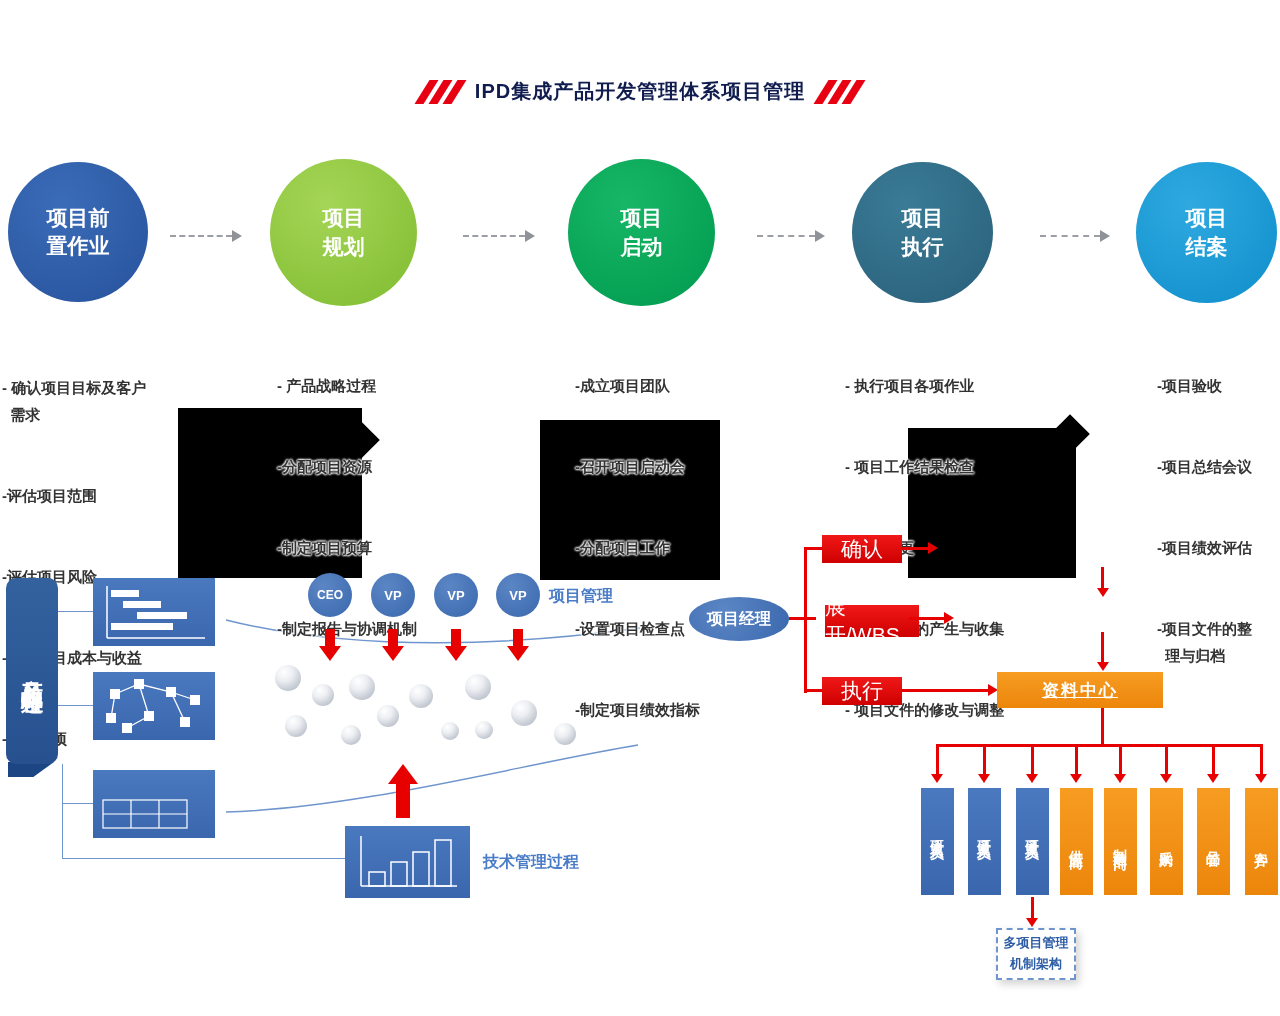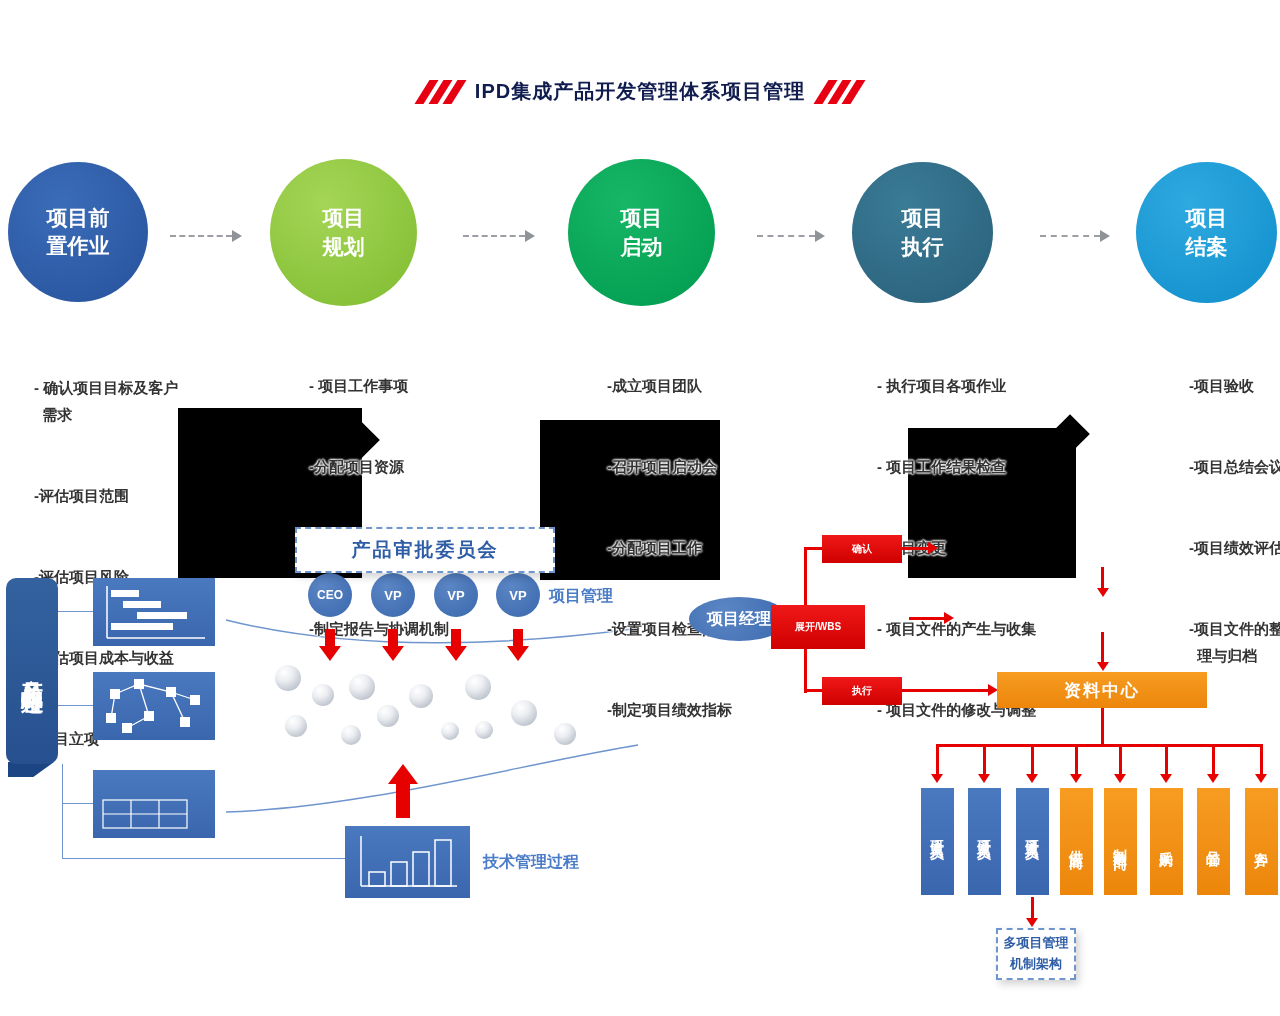--- a/index.html
+++ b/index.html
@@ -17,36 +17,36 @@
   .c1{background:radial-gradient(circle at 38% 30%,#3b6cb8,#27529c);}
   .c2{background:radial-gradient(circle at 38% 30%,#a5d556,#7fbc30);}
   .c3{background:radial-gradient(circle at 38% 30%,#17b666,#009a4e);}
   .c4{background:radial-gradient(circle at 38% 30%,#3a7b96,#295f79);}
   .c5{background:radial-gradient(circle at 38% 30%,#2fa9e0,#0f8ecb);}
   .flow{display:flex;align-items:center;z-index:1;}
   .dash-line{border-top:2px dashed #9b9fa4;}
   .gray-head{width:0;height:0;border-top:6px solid transparent;border-bottom:6px solid transparent;border-left:10px solid #8f9398;}
 
   .bullets{font-size:15px;font-weight:600;color:#333;line-height:27px;white-space:pre;z-index:2;
-           text-shadow:0 1px 2px rgba(255,255,255,.95),0 -1px 2px rgba(255,255,255,.95),1px 0 2px rgba(255,255,255,.95),-1px 0 2px rgba(255,255,255,.95);margin-left:32px;}
+           text-shadow:0 1px 2px rgba(255,255,255,.95),0 -1px 2px rgba(255,255,255,.95),1px 0 2px rgba(255,255,255,.95),-1px 0 2px rgba(255,255,255,.95);}
 
   .blackbox{background:#000;z-index:1;}
   .blackdiamond{background:#000;transform:rotate(45deg);z-index:1;}
 
   .dashbox{background:#fff;border:2px dashed #6e95cd;color:#2e5da6;font-weight:bold;display:flex;align-items:center;justify-content:center;text-align:center;z-index:4;box-shadow:3px 4px 8px rgba(0,0,0,.18);}
   .rolec{border-radius:50%;background:radial-gradient(circle at 35% 30%,#5b86c5,#3a68ad);color:#fff;font-weight:bold;display:flex;align-items:center;justify-content:center;z-index:3;}
   .bluebox{background:linear-gradient(180deg,#4a79c0,#3a66ad);z-index:2;}
   .label-blue{color:#4a7cc7;font-weight:bold;z-index:3;}
   .ribbon{background:linear-gradient(180deg,#33629f,#27508f);border-radius:10px;color:#fff;font-weight:bold;font-size:22px;display:flex;align-items:center;justify-content:center;z-index:3;}
   .vtext{writing-mode:vertical-lr;text-orientation:upright;letter-spacing:3px;}
   .thinblue{background:#6e95cd;z-index:0;}
   .bubble{border-radius:50%;background:radial-gradient(circle at 35% 28%,#ffffff 0%,#eceef2 35%,#c6cbd4 70%,#adb3bf 100%);z-index:1;}
 
   .redfill{background:#e60000;z-index:3;}
-  .redbox{background:linear-gradient(180deg,#f01818,#cf0000);color:#fff;font-weight:bold;font-size:10px;display:flex;align-items:center;justify-content:center;z-index:3;}
+  .redbox{background:linear-gradient(180deg,#f01818,#cf0000);color:#fff;font-weight:normal;font-size:21px;display:flex;align-items:center;justify-content:center;z-index:3;}
   .rhead-r{width:0;height:0;border-top:6px solid transparent;border-bottom:6px solid transparent;border-left:10px solid #e60000;z-index:3;}
   .rhead-d{width:0;height:0;border-left:6px solid transparent;border-right:6px solid transparent;border-top:9px solid #e60000;z-index:3;}
   .rhead-u{width:0;height:0;border-left:15px solid transparent;border-right:15px solid transparent;border-bottom:20px solid #e60000;z-index:2;}
   .blockarrow{width:22px;height:32px;z-index:3;}
   .blockarrow .stem{position:absolute;left:6px;top:0;width:10px;height:17px;background:#e60000;}
   .blockarrow .head{position:absolute;left:0;top:17px;width:0;height:0;border-left:11px solid transparent;border-right:11px solid transparent;border-top:15px solid #e60000;}
 
   .solidblue{background:#2e5da6;color:#fff;font-weight:bold;display:flex;align-items:center;justify-content:center;z-index:3;}
   .orangebox{background:linear-gradient(180deg,#f79c22,#ec860b);color:#fff;font-weight:bold;display:flex;align-items:center;justify-content:center;z-index:3;}
   .team{color:#fff;font-weight:bold;font-size:14px;display:flex;align-items:center;justify-content:center;z-index:3;}
@@ -102,21 +102,21 @@
 
   <div class="abs bullets" style="left:2px;top:320px;">
     <div>- 确认项目目标及客户
   需求</div>
     <div>-评估项目范围</div>
     <div>-评估项目风险</div>
     <div>-评估项目成本与收益</div>
     <div>-项目立项</div>
   </div>
   <div class="abs bullets" style="left:277px;top:318px;">
-    <div>- 项目工作事项</div>
+    <div>- 产品战略过程</div>
     <div>-分配项目资源</div>
     <div>-制定项目预算</div>
     <div>-制定报告与协调机制</div>
   </div>
   <div class="abs bullets" style="left:575px;top:318px;">
     <div>-成立项目团队</div>
     <div>-召开项目启动会</div>
     <div>-分配项目工作</div>
     <div>-设置项目检查点</div>
     <div>-制定项目绩效指标</div>
@@ -188,21 +188,20 @@
     <svg width="122" height="68" viewBox="0 0 122 68">
       <g stroke="#fff" stroke-width="1.2" fill="none">
         <rect x="10" y="30" width="84" height="28"></rect>
         <line x1="10" y1="44" x2="94" y2="44"></line>
         <line x1="38" y1="30" x2="38" y2="58"></line>
         <line x1="66" y1="30" x2="66" y2="58"></line>
       </g>
     </svg>
   </div>
 
-  <div class="abs dashbox" style="left:295px;top:527px;width:256px;height:42px;font-size:19px;letter-spacing:2px;">产品审批委员会</div>
   <div class="abs rolec" style="left:308px;top:573px;width:44px;height:44px;font-size:12px;text-align:center;">CEO</div>
   <div class="abs rolec" style="left:371px;top:573px;width:44px;height:44px;font-size:13px;">VP</div>
   <div class="abs rolec" style="left:434px;top:573px;width:44px;height:44px;font-size:13px;">VP</div>
   <div class="abs rolec" style="left:496px;top:573px;width:44px;height:44px;font-size:13px;">VP</div>
   <div class="abs label-blue" style="left:549px;top:586px;font-size:16px;">项目管理</div>
 
   <div class="abs blockarrow" style="left:319px;top:629px;">
       <div class="stem"></div>
       <div class="head"></div>
     </div>
@@ -254,37 +253,37 @@
 
   <div class="abs rolec" style="left:689px;top:597px;width:100px;height:44px;font-size:16px;border-radius:50%;">项目经理</div>
 
   <div class="abs redfill" style="left:789px;top:617px;width:17px;height:3px;"></div>
   <div class="abs redfill" style="left:804px;top:547px;width:3px;height:146px;"></div>
   <div class="abs redfill" style="left:804px;top:547px;width:18px;height:3px;"></div>
   <div class="abs redfill" style="left:804px;top:617px;width:12px;height:3px;"></div>
   <div class="abs redfill" style="left:804px;top:689px;width:18px;height:3px;"></div>
 
   <div class="abs redbox" style="left:822px;top:535px;width:80px;height:28px;">确认</div>
-  <div class="abs redbox" style="left:771px;top:605px;width:94px;height:44px;">展开/WBS</div>
+  <div class="abs redbox" style="left:825px;top:605px;width:94px;height:32px;">展开/WBS</div>
   <div class="abs redbox" style="left:822px;top:677px;width:80px;height:28px;">执行</div>
 
   <div class="abs redfill" style="left:902px;top:547px;width:26px;height:3px;"></div>
   <div class="abs rhead-r" style="left:928px;top:542px;"></div>
   <div class="abs redfill" style="left:909px;top:617px;width:35px;height:3px;"></div>
   <div class="abs rhead-r" style="left:944px;top:612px;"></div>
   <div class="abs redfill" style="left:902px;top:689px;width:86px;height:3px;"></div>
   <div class="abs rhead-r" style="left:988px;top:684px;"></div>
 
   <div class="abs redfill" style="left:1101px;top:567px;width:3px;height:22px;"></div>
   <div class="abs rhead-d" style="left:1097px;top:588px;"></div>
 
   <div class="abs redfill" style="left:1101px;top:632px;width:3px;height:31px;"></div>
   <div class="abs rhead-d" style="left:1097px;top:662px;"></div>
 
-  <div class="abs orangebox" style="left:997px;top:672px;width:210px;height:36px;font-size:17px;letter-spacing:2px;">资料中心</div>
+  <div class="abs orangebox" style="left:997px;top:672px;width:166px;height:36px;font-size:17px;letter-spacing:2px;text-decoration:underline;">资料中心</div>
 
   <div class="abs redfill" style="left:1101px;top:708px;width:3px;height:38px;"></div>
   <div class="abs redfill" style="left:936px;top:744px;width:326px;height:3px;"></div>
   <div class="abs redfill" style="left:936px;top:744px;width:3px;height:31px;"></div>
     <div class="abs rhead-d" style="left:931px;top:774px;"></div>
   <div class="abs redfill" style="left:983px;top:744px;width:3px;height:31px;"></div>
     <div class="abs rhead-d" style="left:978px;top:774px;"></div>
   <div class="abs redfill" style="left:1031px;top:744px;width:3px;height:31px;"></div>
     <div class="abs rhead-d" style="left:1026px;top:774px;"></div>
   <div class="abs redfill" style="left:1075px;top:744px;width:3px;height:31px;"></div>

